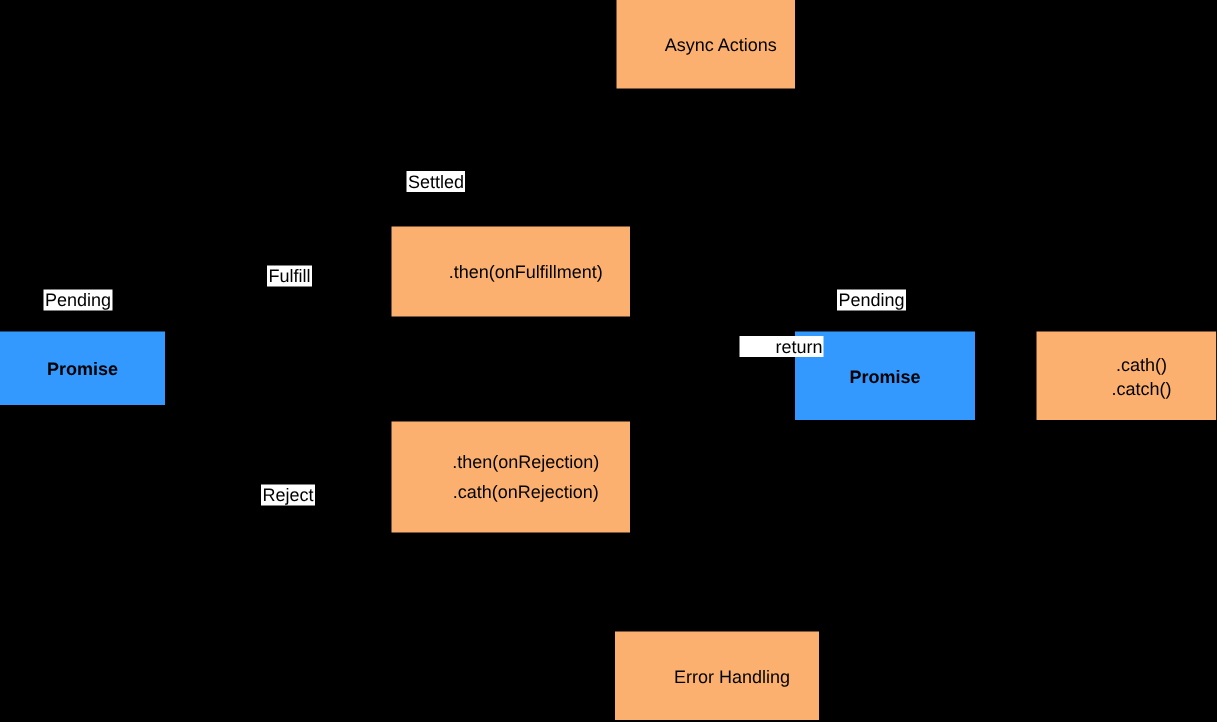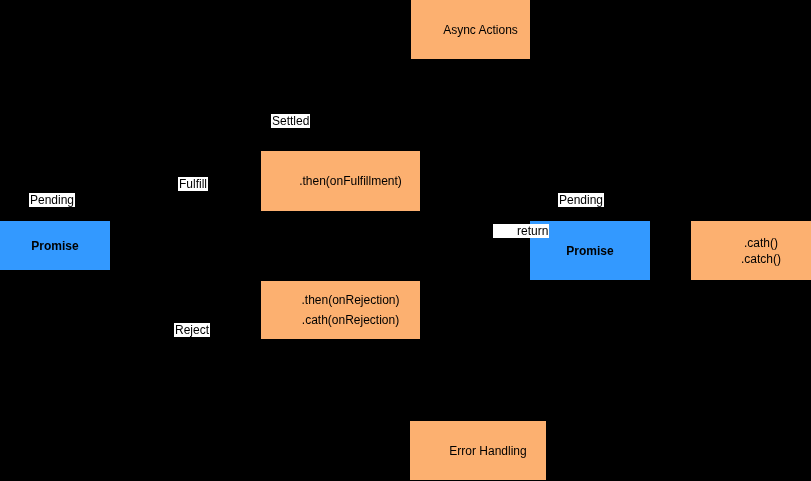--- a/index.html
+++ b/index.html
@@ -29,21 +29,21 @@
     box-sizing: border-box;
   }
   .node.handler { background: var(--handler-fill, #FCB070); padding-left: 20px; }
   .node.promise {
     background: var(--promise-fill, #3399FF);
     font-weight: bold;
   }
 
   .node-async            { left: 411px; top: 0;     width: 119px; height: 59px; }
   .node-then-fulfillment { left: 261px; top: 151px; width: 159px; height: 60px; }
-  .node-then-rejection   { left: 261px; top: 281px; width: 159px; height: 58px; line-height: 20px; }
+  .node-then-rejection   { left: 261px; top: 281px; width: 159px; height: 74px; line-height: 20px; }
   .node-promise-left     { left: 0;     top: 221px; width: 110px; height: 49px; }
   .node-promise-right    { left: 530px; top: 221px; width: 120px; height: 59px; }
   .node-then-catch       { left: 691px; top: 221px; width: 120px; height: 59px; line-height: 16px; }
   .node-error            { left: 410px; top: 421px; width: 136px; height: 59px; }
 
   
   .edge-label {
     position: absolute;
     background: var(--edge-label-bg, #FFFFFF);
     color: var(--edge-label-text, #000000);

